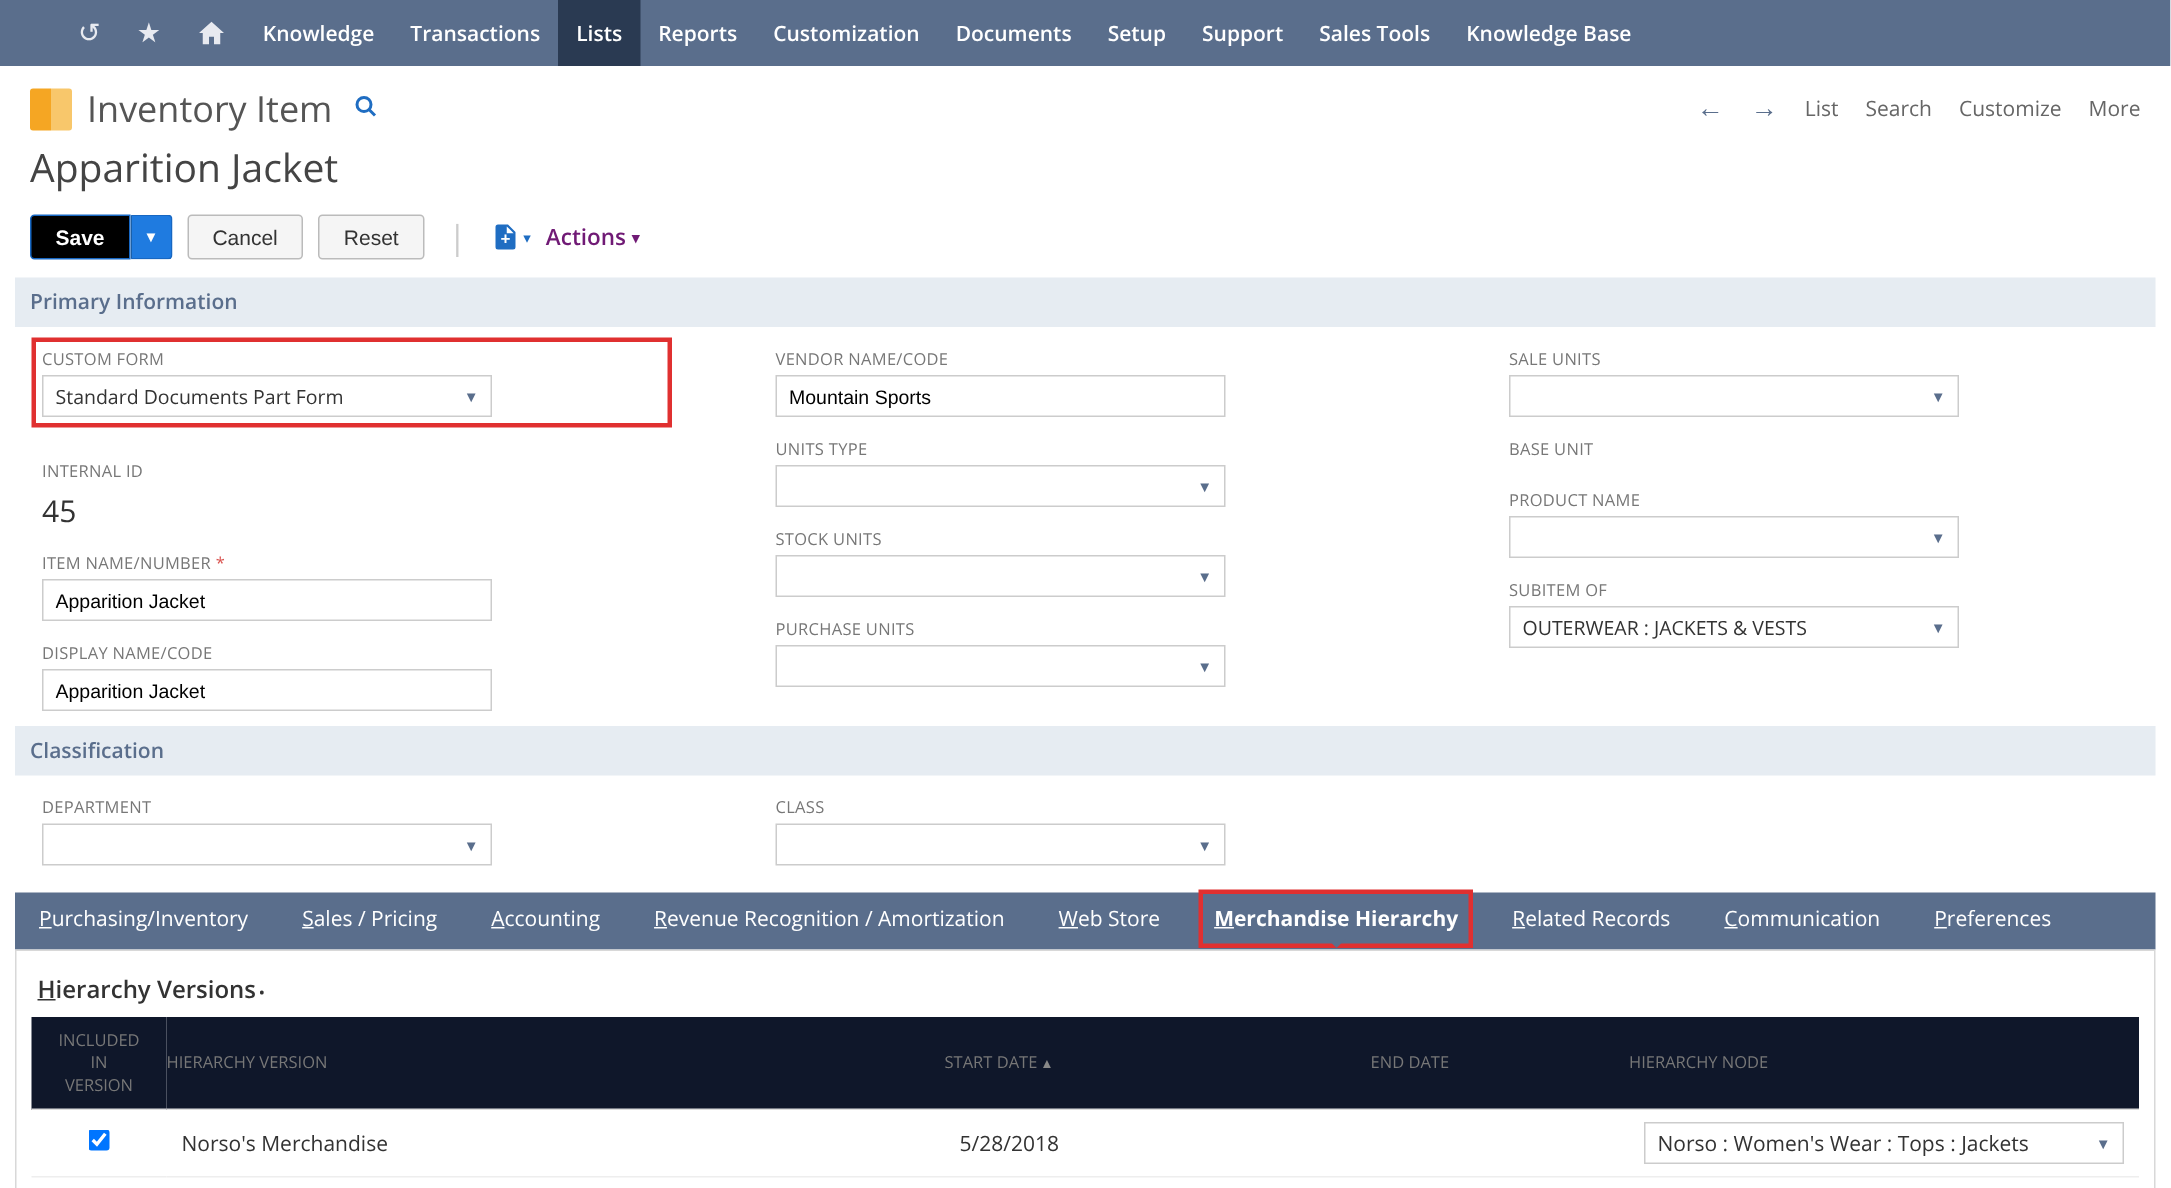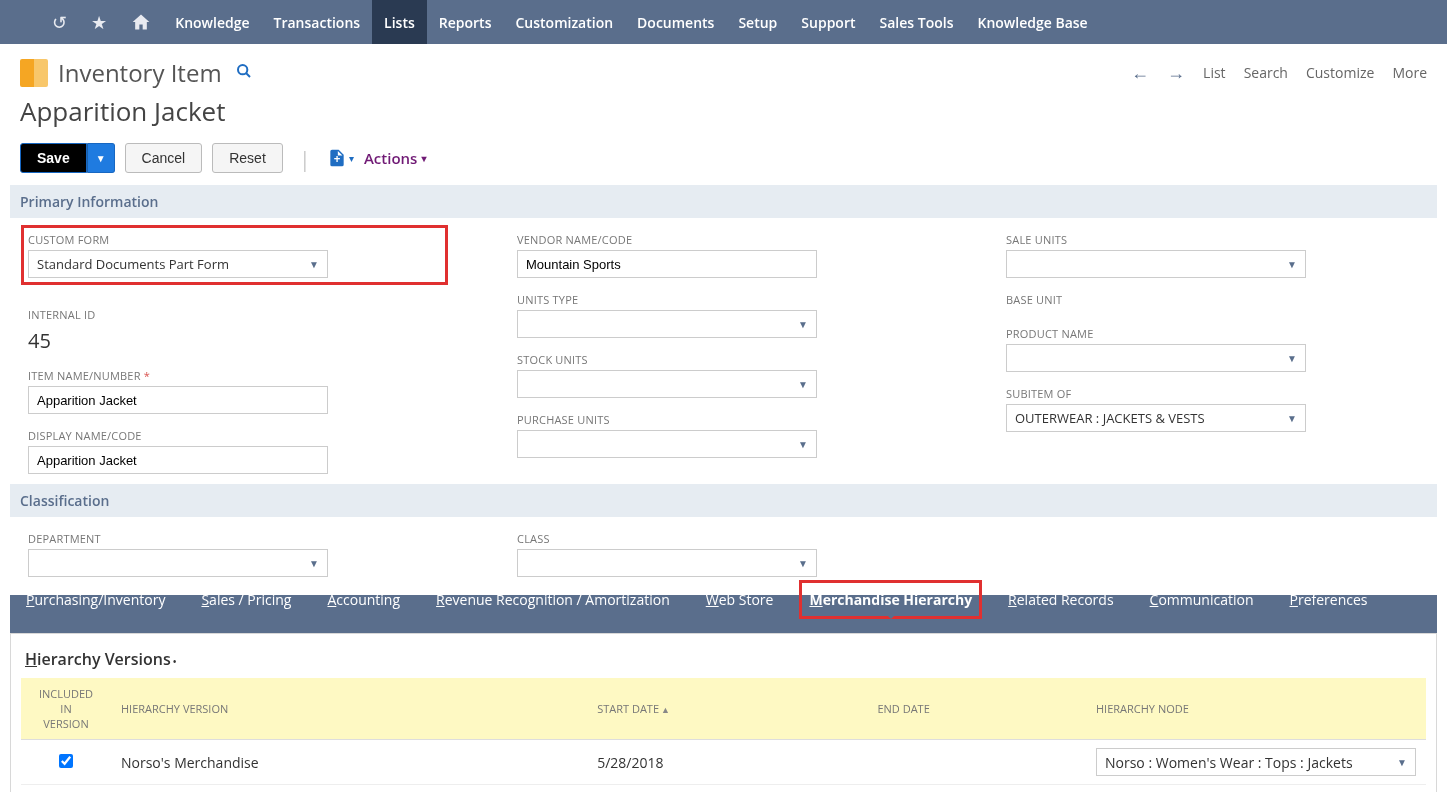--- a/index.html
+++ b/index.html
@@ -43,36 +43,36 @@
 .form-field label { display: block; font-size: 11px; color: #777; text-transform: uppercase; letter-spacing: 0.2px; margin-bottom: 3px; }
 .form-field .req { color: #d9534f; }
 .form-field input, .form-field .select { width: 300px; height: 28px; border: 1px solid #ccc; padding: 0 8px; font-size: 13px; background: #fff; }
 .form-field .select { display: flex; align-items: center; justify-content: space-between; cursor: pointer; position: relative; }
 .form-field .select .caret-d { color: #5a6e8c; font-size: 10px; }
 .form-field .static { font-size: 20px; color: #333; padding-top: 2px; }
 .highlight-red { border: 3px solid #e03030 !important; padding: 4px; margin: -7px -7px 8px; }
 .highlight-red label { margin-top: 0; }
 
 
-.tab-bar { background: #5a6e8c; display: flex; margin: 8px 10px 0; height: 38px; align-items: flex-end; padding: 16px 8px; gap: 20px; }
+.tab-bar { background: #5a6e8c; display: flex; margin: 8px 10px 0; height: 38px; align-items: flex-start; padding: 0 8px; gap: 20px; }
 .tab { color: #fff; font-size: 14px; padding: 8px 8px; cursor: pointer; position: relative; }
 .tab.active { font-weight: 700; }
 .tab.active.highlighted { outline: 3px solid #e03030; outline-offset: -1px; }
 .tab .ul { text-decoration: underline; }
 .tab.active::after { content: ''; position: absolute; bottom: -8px; left: 50%; margin-left: -6px; border: 6px solid transparent; border-top-color: #5a6e8c; }
 
 
 .subtab-area { border: 1px solid #d8d8d8; margin: 0 10px; padding: 14px 10px; }
 .subtab-title { font-size: 16px; color: #333; font-weight: 600; padding: 0 4px 8px; }
 .subtab-title .ul { text-decoration: underline; }
 .subtab-title .dot { font-size: 10px; vertical-align: middle; margin-left: 2px; }
 
 
 .tbl { width: 100%; border-collapse: collapse; }
-.tbl thead th { background: #fef9c3; font-size: 11px; color: #777; font-weight: 400; text-transform: uppercase; text-align: left; padding: 8px 10px; border-bottom: 1px solid #ddd; }
+.tbl thead th { background: #0f172a; font-size: 11px; color: #777; font-weight: 400; text-transform: uppercase; text-align: left; padding: 8px 0; border-bottom: 1px solid #ddd; }
 .tbl thead th.center { text-align: center; }
 .tbl tbody td { padding: 8px 10px; font-size: 14px; border-bottom: 1px solid #eee; }
 .tbl .sel-cell { width: 320px; }
 .tbl .sel-cell .select { width: 320px; height: 28px; border: 1px solid #ccc; padding: 0 8px; display: flex; align-items: center; justify-content: space-between; cursor: pointer; }
 .tbl .sel-cell .caret-d { color: #5a6e8c; font-size: 10px; }
 .chk { width: 14px; height: 14px; }
 .sort-ind { font-size: 9px; color: #888; margin-left: 2px; }
 
 </style>
 </head>

